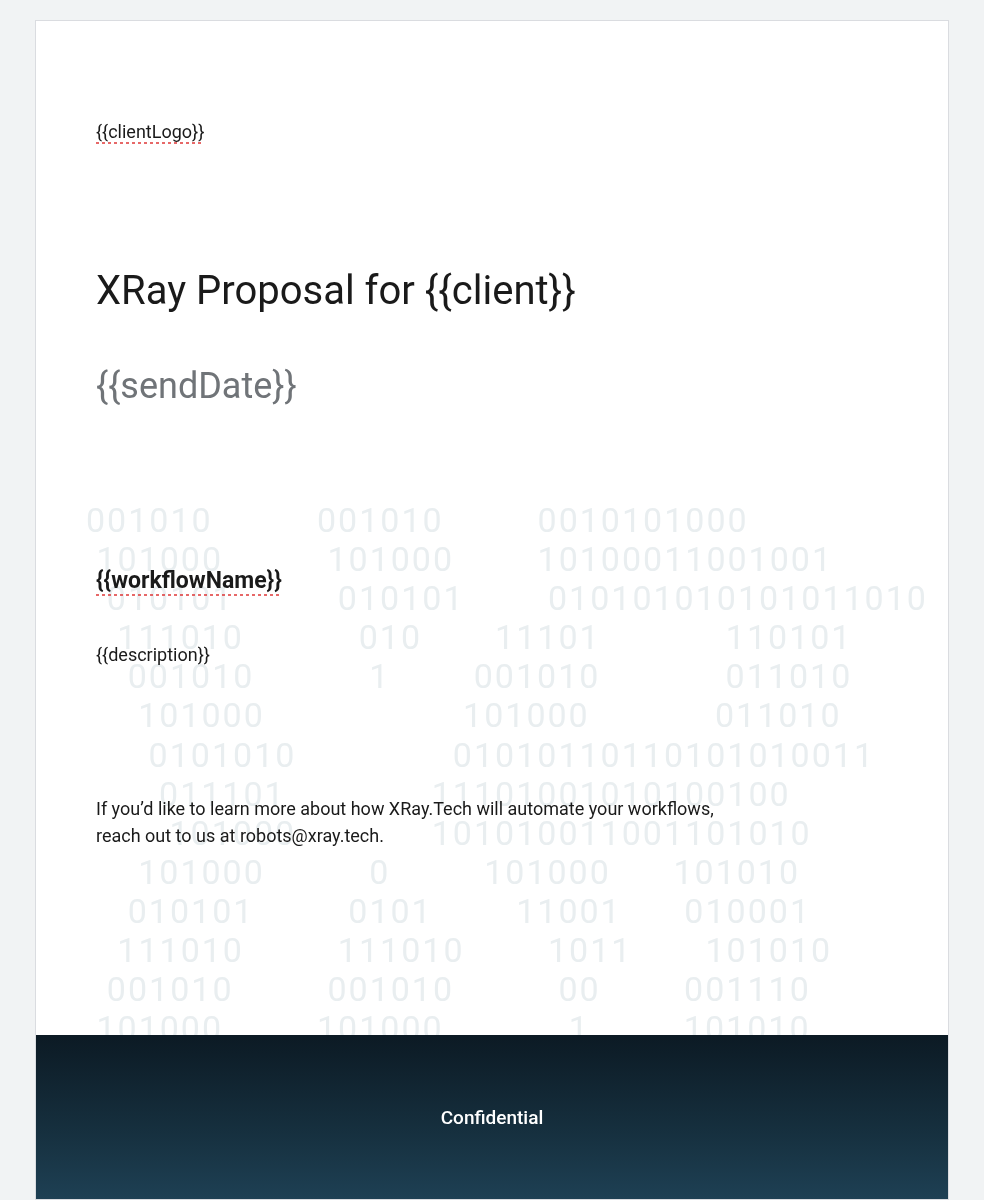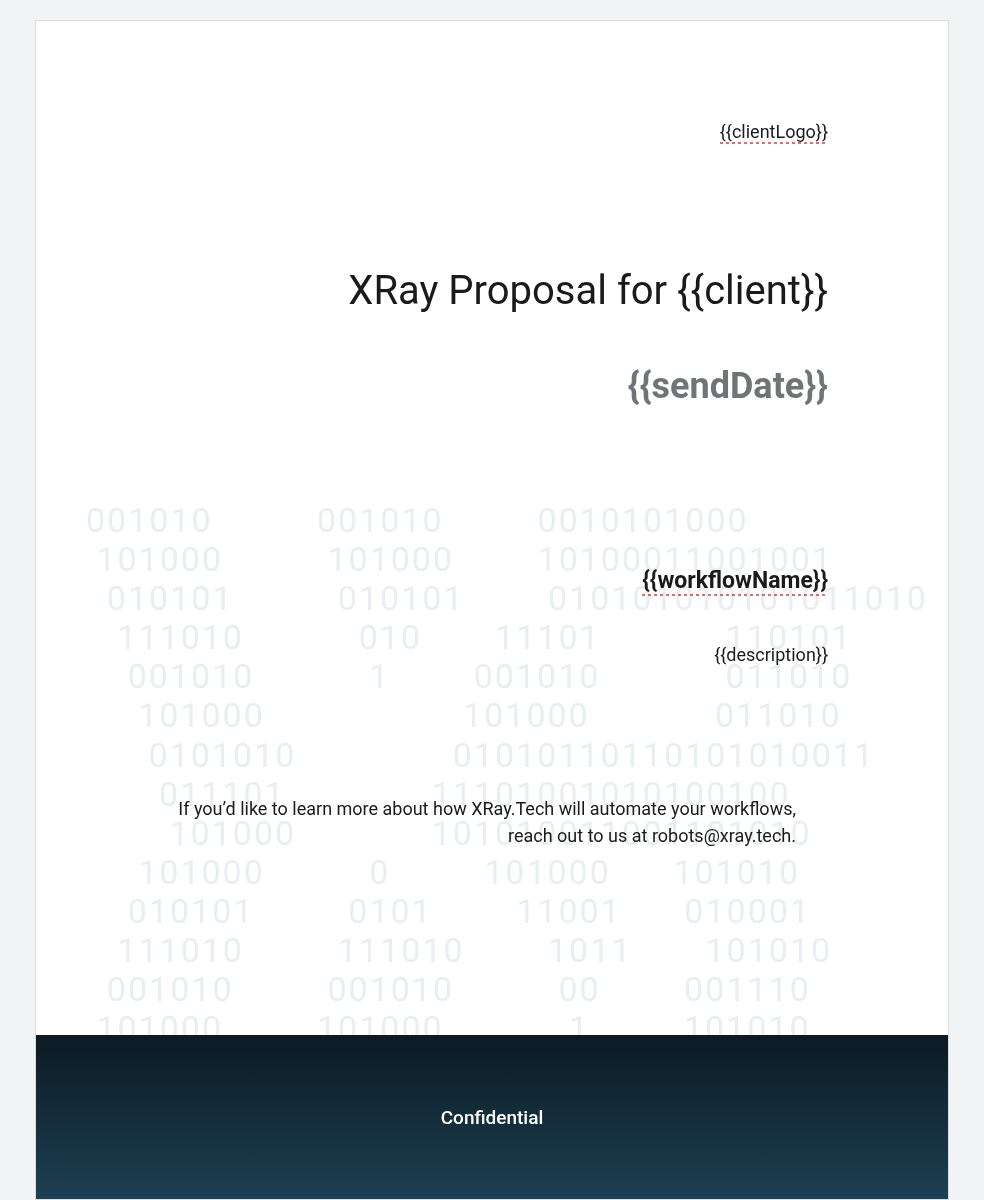--- a/index.html
+++ b/index.html
@@ -13,24 +13,23 @@
   }
   .page {
     background: #ffffff;
     width: 100%;
     height: 100%;
     border: 1px solid #dadce0;
     position: relative;
     overflow: hidden;
   }
   .content {
-    padding: 100px 120px 0 120px;
+    padding: 100px 120px 0 60px;
     position: relative;
     z-index: 2;
-    text-align: right;
   }
   .client-logo {
     font-size: 18px;
     color: #1a1a1a;
     margin-bottom: 125px;
     display: inline-block;
     position: relative;
   }
   .spell-under {
     position: relative;
@@ -47,21 +46,21 @@
   }
   .title {
     font-size: 40px;
     font-weight: 400;
     color: #1a1a1a;
     margin-bottom: 50px;
     line-height: 1.2;
   }
   .send-date {
     font-size: 36px;
-    font-weight: 700;
+    font-weight: 400;
     color: #707478;
     margin-bottom: 160px;
   }
   .workflow {
     font-size: 23px;
     font-weight: 700;
     color: #1a1a1a;
     margin-bottom: 50px;
     display: inline-block;
   }

